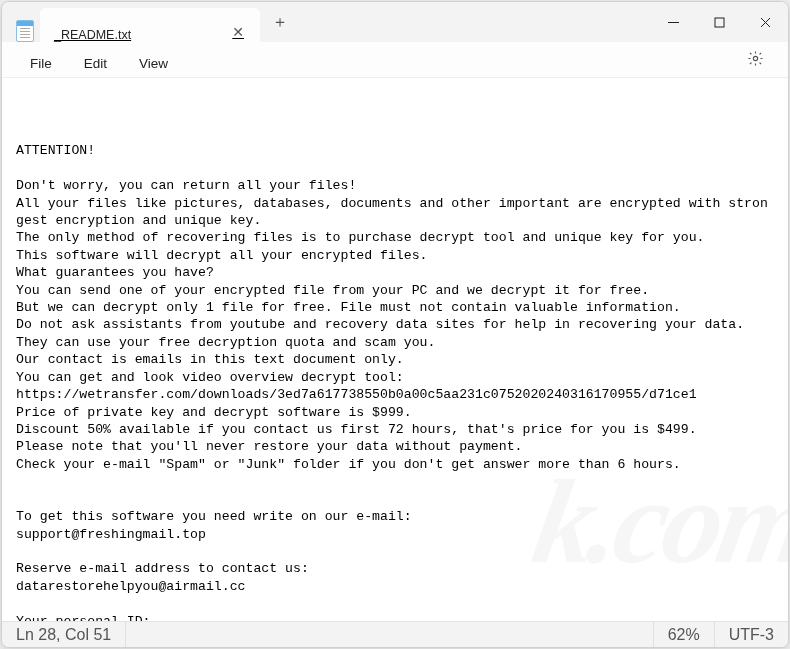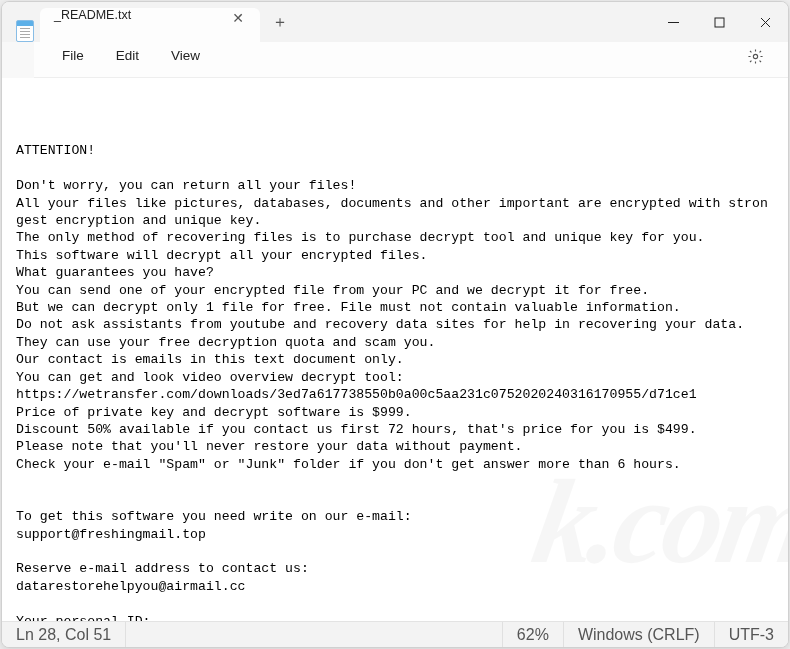--- a/index.html
+++ b/index.html
@@ -35,39 +35,39 @@
       width: 18px; height: 22px;
       background: linear-gradient(#5db0e8, #5db0e8 25%, #fff 25%);
       border: 1px solid #88bde6;
       border-radius: 2px;
       position: relative;
     }
     .app-icon::before{
       content:"";position:absolute;top:7px;left:3px;right:3px;height:1px;background:#aaa;box-shadow:0 3px 0 #aaa,0 6px 0 #aaa,0 9px 0 #aaa;
     }
     .tab {
-      display: flex; align-items: flex-start;
+      display: flex; align-items: flex-end;
       background: #fdfdfd;
       border-top-left-radius: 6px; border-top-right-radius: 6px;
       padding: 0 10px 0 14px;
       height: 34px; min-width: 220px;
       gap:25px;
+      text-decoration:underline;
     }
     .tab-title { flex:1; font-size: 12.5px; color: #222; }
     .tab-close { font-size: 14px; color: #555; padding: 2px 6px; border-radius:3px; cursor:pointer;}
     .new-tab { font-size: 16px; color:#555; padding: 6px 12px; cursor:pointer; align-self:center;}
     .win-controls { display:flex; }
     .win-btn { width: 46px; height: 40px; display:flex; align-items:center; justify-content:center; color:#222;}
     .win-btn svg { width:11px; height:11px; }
     .menubar {
-      display: flex; align-items: flex-start;
+      display: flex; align-items: flex-end;
       height: 36px; background: #fdfdfd;
       padding: 0 12px;
       border-bottom: 1px solid #eee;
-      margin-left: 32px;
     }
     .menu-item {
       padding: 6px 16px;
       font-size: 13.5px;
       color: #222;
       border-radius: 4px;
     }
     .menu-spacer{flex:1;}
     .gear { padding:6px 12px;}
     .gear svg{width:17px;height:17px;}
@@ -150,16 +150,15 @@
   </div>
 
   <div class="content" id="text-content">
     <div class="watermark">k.com</div>
   <div>ATTENTION!</div><div>&nbsp;</div><div>Don't worry, you can return all your files!</div><div>All your files like pictures, databases, documents and other important are encrypted with strongest encryption and unique key.</div><div>The only method of recovering files is to purchase decrypt tool and unique key for you.</div><div>This software will decrypt all your encrypted files.</div><div>What guarantees you have?</div><div>You can send one of your encrypted file from your PC and we decrypt it for free.</div><div>But we can decrypt only 1 file for free. File must not contain valuable information.</div><div>Do not ask assistants from youtube and recovery data sites for help in recovering your data.</div><div>They can use your free decryption quota and scam you.</div><div>Our contact is emails in this text document only.</div><div>You can get and look video overview decrypt tool:</div><div>https://wetransfer.com/downloads/3ed7a617738550b0a00c5aa231c0752020240316170955/d71ce1</div><div>Price of private key and decrypt software is $999.</div><div>Discount 50% available if you contact us first 72 hours, that's price for you is $499.</div><div>Please note that you'll never restore your data without payment.</div><div>Check your e-mail "Spam" or "Junk" folder if you don't get answer more than 6 hours.</div><div>&nbsp;</div><div>&nbsp;</div><div>To get this software you need write on our e-mail:</div><div>support@freshingmail.top</div><div>&nbsp;</div><div>Reserve e-mail address to contact us:</div><div>datarestorehelpyou@airmail.cc</div><div>&nbsp;</div><div>Your personal ID:</div></div>
 
   <div class="statusbar">
     <div class="status-cell">Ln 28, Col 51</div>
     <div class="status-spacer"></div>
     <div class="status-cell">62%</div>
-    <div class="status-cell">Windows (CRLF)</div>
     <div class="status-cell">UTF-3</div>
   </div>
 </div>
 
 </body></html>

